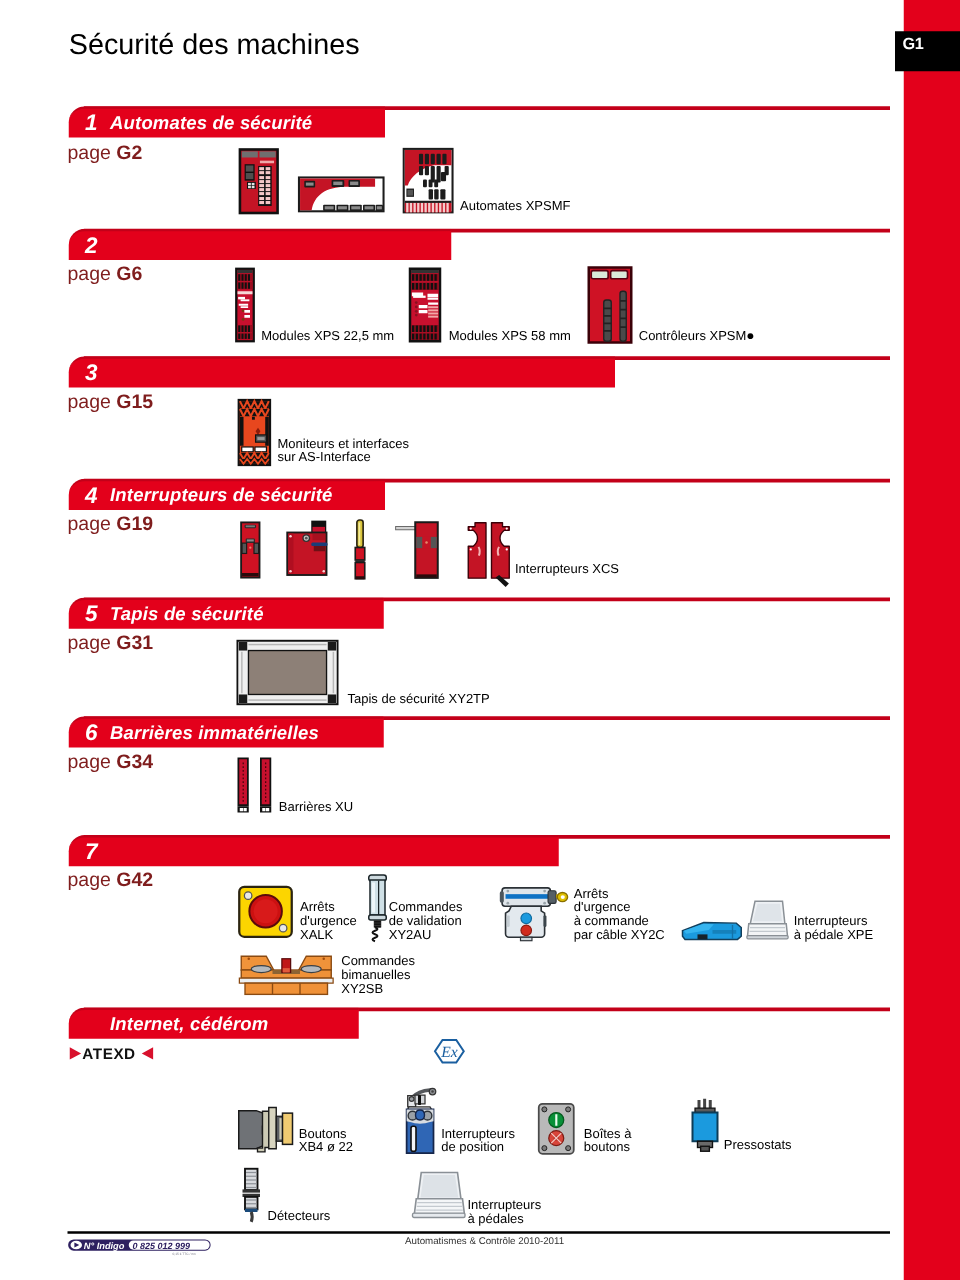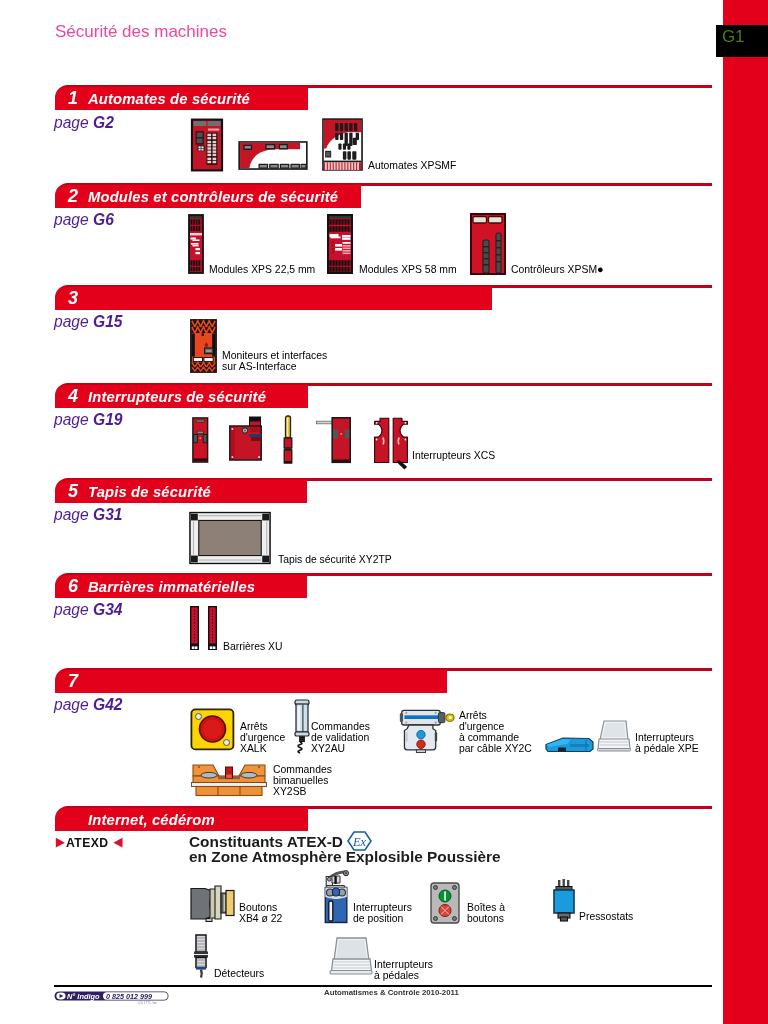--- a/index.html
+++ b/index.html
@@ -1,32 +1,32 @@
 <!DOCTYPE html>
 <html><head>
 <meta charset="utf-8">
 <style>
   html,body{margin:0;padding:0;}
   body{width:768px;height:1024px;background:#fff;font-family:"Liberation Sans",sans-serif;overflow:hidden;}
   .page{position:absolute;left:0;top:0;width:768px;height:1024px;background:#fff;}
   .rail{position:absolute;left:723px;top:0;width:45px;height:1024px;background:#e3001b;}
   .tab{position:absolute;left:716px;top:25px;width:52px;height:32px;background:#000;}
-  .tab-label{position:absolute;left:6px;top:2px;color:#4d7c0f;font-weight:normal;font-size:17px;letter-spacing:-0.3px;}
-  .title{position:absolute;left:55px;top:22px;font-size:17px;color:#ec4899;text-align:center;}
+  .tab-label{position:absolute;left:6px;top:2px;color:#ffffff;font-weight:bold;font-size:13px;letter-spacing:-0.3px;}
+  .title{position:absolute;left:55px;top:22px;font-size:23px;color:#000000;text-align:center;}
   .hdr-line{position:absolute;left:67px;height:3px;background:#c30019;width:645px;}
   .hdr-bar{position:absolute;left:55px;height:24.5px;background:#e3001b;border-top-left-radius:13px;border-top:2px solid #c30019;box-sizing:border-box;}
   .hdr-num{position:absolute;color:#fff;font-weight:bold;font-style:italic;font-size:18px;}
   .hdr-ttl{position:absolute;color:#fff;font-weight:bold;font-style:italic;font-size:14.8px;letter-spacing:0.15px;}
-  .pg{position:absolute;left:54px;font-size:15.6px;color:#4c1d95;white-space:nowrap;font-style:italic;}
+  .pg{position:absolute;left:54px;font-size:15.6px;color:#7f1d1d;white-space:nowrap;}
   .pg b{font-weight:bold;}
   .cap{position:absolute;font-size:10.4px;color:#000;line-height:11px;white-space:nowrap;}
   .cap b{font-weight:normal;}
   .prod{position:absolute;text-align:center;}
   .footline{position:absolute;left:54px;height:1.5px;background:#000;width:658px;}
-  .footnote{position:absolute;font-size:7.8px;color:#333;font-weight:bold;}
+  .footnote{position:absolute;font-size:7.8px;color:#333;}
   svg{display:block;overflow:visible;}
 </style>
 </head>
 <body>
 
 <div class="page">
 
   <div class="rail"></div>
   <div class="tab">
     <span class="tab-label">G1</span>
@@ -147,21 +147,20 @@
           <rect x="36" y="45.3" width="1.9" height="7.7"></rect>
     </g>
    </svg>
   </div>
 
   <div class="cap" style="left:368px;top:160px"><span>Automates </span><b>XPSMF</b></div>
 
   <div class="hdr-line" style="top:183px"></div>
   <div class="hdr-bar" style="top:183px;width:306px">
     <span class="hdr-num" style="left:13px;top:1px">2</span>
-    <span class="hdr-ttl" style="left:33px;top:4px">Modules et contrôleurs de sécurité</span>
   </div>
   <div class="pg" style="top:211px"><span>page </span><b>G6</b></div>
 
   <div class="prod" style="left:188px;top:214px">
    <svg width="16" height="60" viewBox="0 0 16 60">
     <rect x="1" y="1" width="14" height="58" fill="#c8102e" stroke="#111" stroke-width="1.8"></rect>
     <rect x="2" y="2" width="12" height="2.5" fill="#333"></rect>
     <rect x="2" y="5" width="12" height="6" fill="#9b0d1f"></rect>
     <g fill="#111">
           <rect x="2.6" y="5.4" width="1.6" height="5.2"></rect>
@@ -569,36 +568,32 @@
     <rect x="0.5" y="19.5" width="75" height="4" fill="#eceff1" stroke="#8a4a12" stroke-width="1"></rect>
     <rect x="5" y="23.5" width="66" height="9" fill="#ef9138" stroke="#8a4a12" stroke-width="1.1"></rect>
     <path d="M27 23.5 V32.5 M49 23.5 V32.5" stroke="#8a4a12" stroke-width="1.1"></path>
     <circle cx="8" cy="4" r="1" fill="#a04a0a"></circle>
     <circle cx="68" cy="4" r="1" fill="#a04a0a"></circle>
    </svg>
   </div>
   <div class="cap" style="left:273px;top:764px"><span>Commandes</span><br><span>bimanuelles</span><br><b>XY2SB</b></div>
 
   <div class="hdr-line" style="top:806px"></div>
-  <div class="hdr-bar" style="top:806px;width:253px">
+  <div class="hdr-bar" style="top:806px;width:232px">
     <span class="hdr-ttl" style="left:33px;top:4px">Internet, cédérom</span>
   </div>
 
   <div class="prod" style="left:54px;top:836px">
    <svg width="69" height="14" viewBox="0 0 69 14">
     <path d="M1.8 1.8 L10.9 6.7 L1.8 11.6 Z" fill="#d8102c"></path>
     <path d="M68.5 1.8 L59.4 6.7 L68.5 11.6 Z" fill="#d8102c"></path>
     <text x="11.9" y="10.9" font-family="Liberation Sans, sans-serif" font-size="12.2" font-weight="bold" fill="#111" letter-spacing="0.45">ATEXD</text>
    </svg>
   </div>
 
-  <div style="position:absolute;left:189px;top:835px;font-size:15.4px;font-weight:bold;color:#1c1c1c;line-height:14.8px">
-    <span>Constituants ATEX-D</span><br>
-    <span>en Zone Atmosphère Explosible Poussière</span>
-  </div>
   <div class="prod" style="left:347px;top:831px">
    <svg width="25" height="20" viewBox="0 0 25 20">
     <path d="M7 1 H18 L24 10 L18 19 H7 L1 10 Z" fill="none" stroke="#1a5fa0" stroke-width="1.6"></path>
     <text x="12.5" y="14.6" text-anchor="middle" font-family="Liberation Serif, serif" font-size="12.5" font-style="italic" fill="#1a5fa0">Ex</text>
    </svg>
   </div>
 
   <div class="prod" style="left:190px;top:884px">
    <svg width="45" height="39" viewBox="0 0 45 39">
     <path d="M1 4.5 H15 L22 7 V17 H20 V23 H22 V32 L15 35 H1 Z" fill="#6f7276" stroke="#1a1a1a" stroke-width="1.2"></path>

